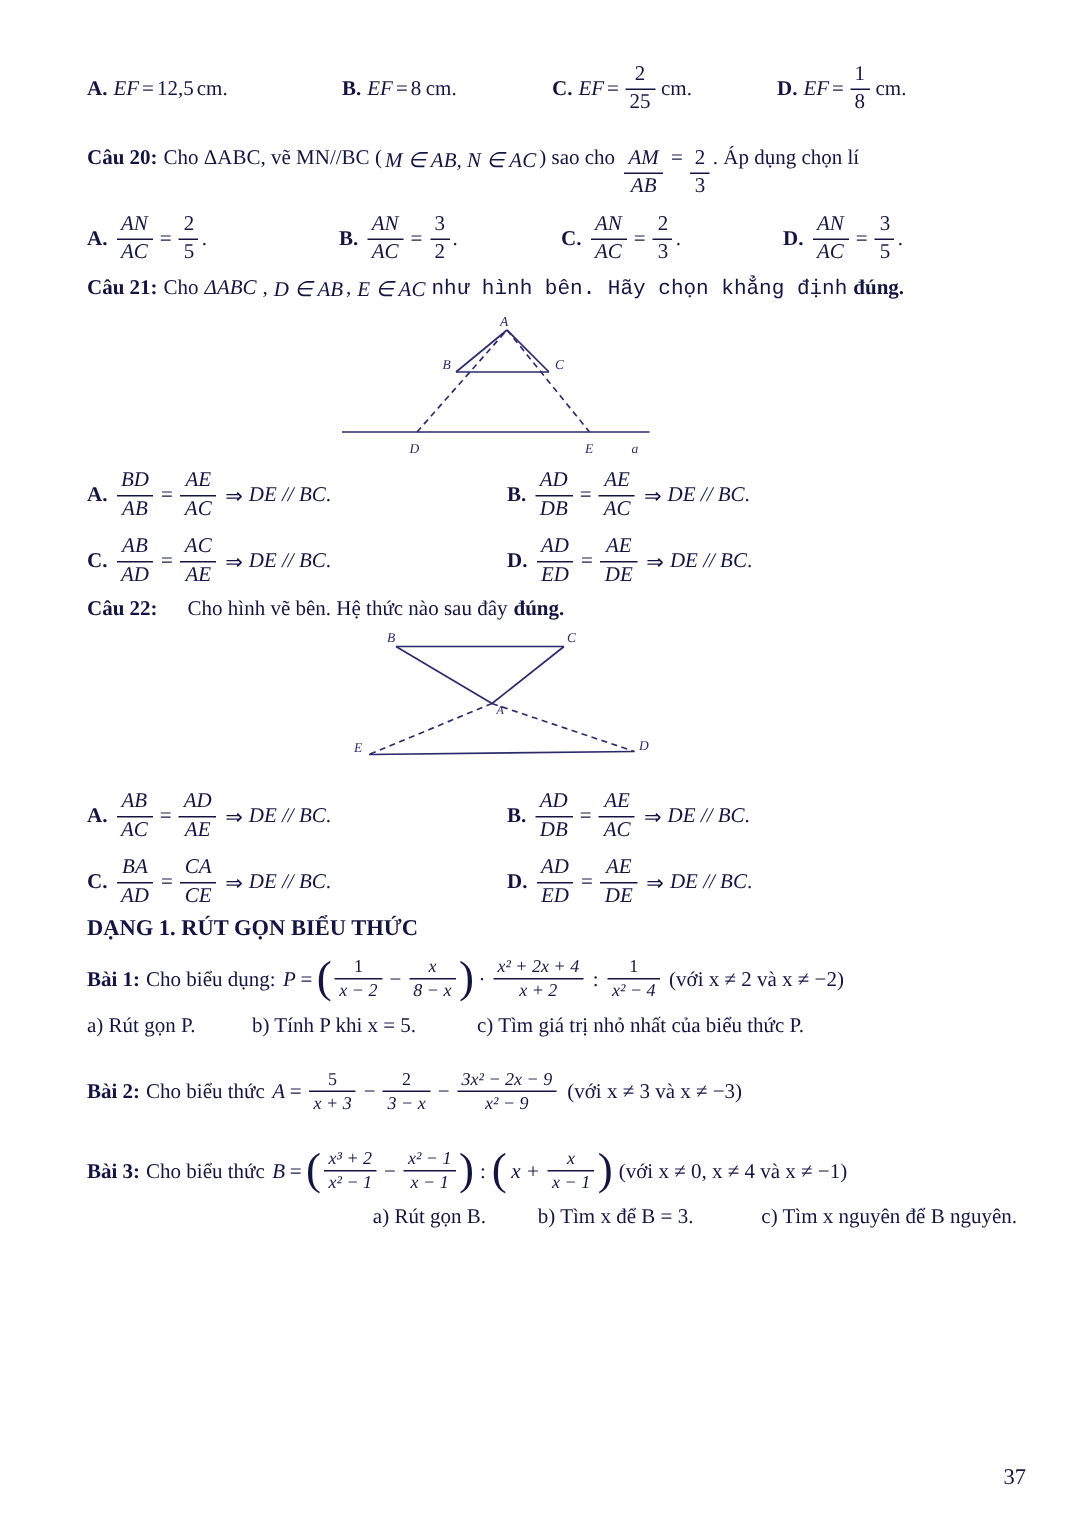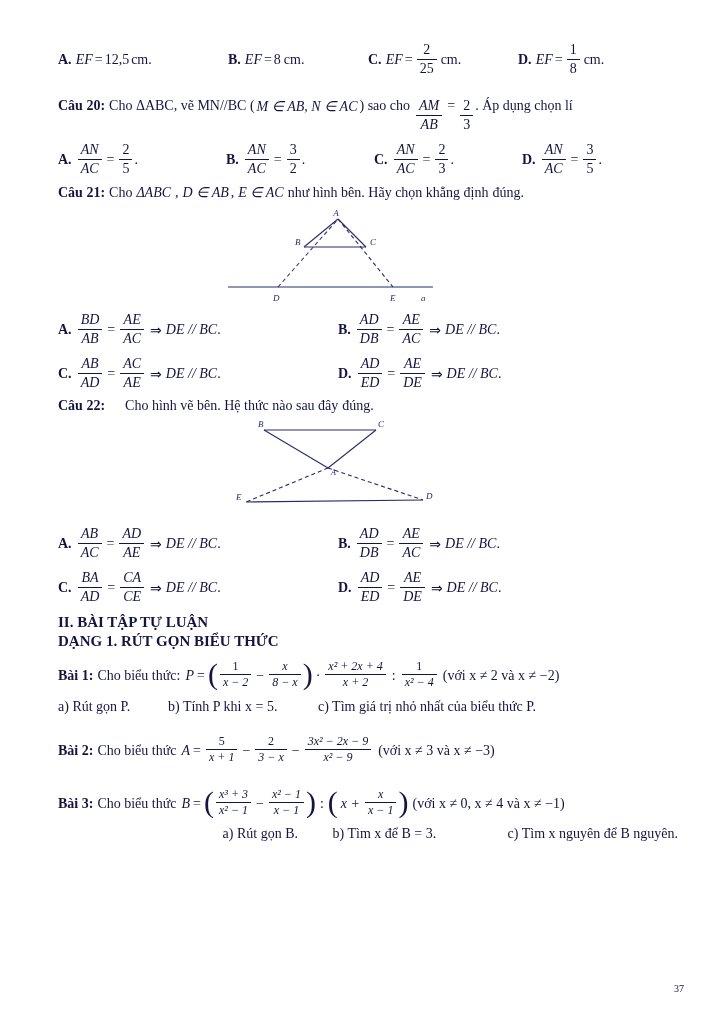--- a/index.html
+++ b/index.html
@@ -31,21 +31,21 @@
   }
   .row {
     display: flex;
     align-items: flex-start;
     margin-bottom: 2px;
   }
   .line {
     margin-bottom: 6px;
     line-height: 1.5;
   }
-  b, .bold { font-weight: normal; }
+  b, .bold { font-weight: bold; }
   .opt-label { font-weight: bold; margin-right: 4px; }
   
   .frac {
     display: inline-flex;
     flex-direction: column;
     vertical-align: middle;
     text-align: center;
     margin: 0 2px;
     position: relative;
     top: -1px;
@@ -82,21 +82,21 @@
   .q-head { font-weight: bold; }
   .section-title { font-weight: bold; font-size: 15px; margin-top: 10px; }
   .fig {
     margin: 6px auto;
     display: block;
   }
   .pagenum {
     position: absolute;
     right: 40px;
     bottom: 30px;
-    font-size: 10px;
+    font-size: 15px;
     text-align: center;
   }
 </style>
 </head>
 <body>
 
 <div class="page">
   <div class="content">
 
     <div class="answers-row" style="margin-top:0;">
@@ -213,21 +213,21 @@
     </div>
 
     <div class="row" style="margin-top:6px; align-items:center;">
       <span class="q-head" style="margin-right:4px;">Câu 21:</span>
       <span style="margin-right:4px;">Cho</span>
       <span class="mi" style="margin-right:4px;">ΔABC</span>
       <span style="margin-right:4px;">,</span>
       <span class="mi" style="margin-right:2px;">D ∈ AB</span>
       <span style="margin-right:4px;">,</span>
       <span class="mi" style="margin-right:4px;">E ∈ AC</span>
-      <span style="margin-right:4px;">như hình bên. Hãy chọn khẳng định</span>
+      <span style="margin-right:4px;font-family:Liberation Mono, monospace;">như hình bên. Hãy chọn khẳng định</span>
       <span class="bold">đúng.</span>
     </div>
 
     <div style="margin:8px 0 4px 0;">
       <svg class="fig" width="300" height="95" viewBox="0 0 300 95">
         <line x1="10" y1="78" x2="215" y2="78" stroke="#2a2a6a" stroke-width="1.1"></line>
         <line x1="60" y1="78" x2="120" y2="10" stroke="#2a2a6a" stroke-width="1.1" stroke-dasharray="4,3"></line>
         <line x1="120" y1="10" x2="175" y2="78" stroke="#2a2a6a" stroke-width="1.1" stroke-dasharray="4,3"></line>
         <line x1="86" y1="38" x2="148" y2="38" stroke="#2a2a6a" stroke-width="1.1"></line>
         <line x1="120" y1="10" x2="86" y2="38" stroke="#2a2a6a" stroke-width="1.1"></line>
@@ -388,26 +388,25 @@
         <span class="frac">
           <span class="num mi">AE</span>
           <span class="den mi">DE</span>
         </span>
         <span style="margin:0 4px;">⇒</span>
         <span class="mi">DE // BC</span>
         <span>.</span>
       </div>
     </div>
 
-    <div class="section-title" style="margin-top:8px;">II. BÀI TẬP TỰ LUẬN</div>
     <div class="section-title" style="margin-top:2px;">DẠNG 1. RÚT GỌN BIỂU THỨC</div>
 
     <div class="row" style="margin-top:10px; align-items:center;">
       <span class="q-head" style="margin-right:4px;">Bài 1:</span>
-      <span style="margin-right:5px;">Cho biểu thức:</span>
+      <span style="margin-right:5px;">Cho biểu dụng:</span>
       <span class="mi">P</span>
       <span style="margin:0 3px;">=</span>
       <span class="paren-big">(</span>
       <span class="frac small">
         <span class="num">1</span>
         <span class="den mi">x − 2</span>
       </span>
       <span style="margin:0 3px;">−</span>
       <span class="frac small">
         <span class="num mi">x</span>
@@ -432,21 +431,21 @@
       <span>c) Tìm giá trị nhỏ nhất của biểu thức P.</span>
     </div>
 
     <div class="row" style="margin-top:20px; align-items:center;">
       <span class="q-head" style="margin-right:4px;">Bài 2:</span>
       <span style="margin-right:5px;">Cho biểu thức</span>
       <span class="mi">A</span>
       <span style="margin:0 3px;">=</span>
       <span class="frac small">
         <span class="num">5</span>
-        <span class="den mi">x + 1</span>
+        <span class="den mi">x + 3</span>
       </span>
       <span style="margin:0 3px;">−</span>
       <span class="frac small">
         <span class="num">2</span>
         <span class="den mi">3 − x</span>
       </span>
       <span style="margin:0 3px;">−</span>
       <span class="frac small">
         <span class="num mi">3x² − 2x − 9</span>
         <span class="den mi">x² − 9</span>
@@ -454,41 +453,41 @@
       <span style="margin-left:5px;">(với x ≠ 3 và x ≠ −3)</span>
     </div>
 
     <div class="row" style="margin-top:22px; align-items:center;">
       <span class="q-head" style="margin-right:4px;">Bài 3:</span>
       <span style="margin-right:5px;">Cho biểu thức</span>
       <span class="mi">B</span>
       <span style="margin:0 3px;">=</span>
       <span class="paren-big">(</span>
       <span class="frac small">
-        <span class="num mi">x³ + 3</span>
+        <span class="num mi">x³ + 2</span>
         <span class="den mi">x² − 1</span>
       </span>
       <span style="margin:0 3px;">−</span>
       <span class="frac small">
         <span class="num mi">x² − 1</span>
         <span class="den mi">x − 1</span>
       </span>
       <span class="paren-big">)</span>
       <span style="margin:0 4px;">:</span>
       <span class="paren-big">(</span>
       <span class="mi" style="margin:0 3px;">x +</span>
       <span class="frac small">
         <span class="num mi">x</span>
         <span class="den mi">x − 1</span>
       </span>
       <span class="paren-big">)</span>
       <span style="margin-left:4px;">(với x ≠ 0, x ≠ 4 và x ≠ −1)</span>
     </div>
     <div class="row" style="margin-top:7px;justify-content:flex-end;">
       <span style="width:110px;">a) Rút gọn B.</span>
-      <span style="width:175px;">b) Tìm x để B = 3.</span>
+      <span style="width:149px;">b) Tìm x để B = 3.</span>
       <span>c) Tìm x nguyên để B nguyên.</span>
     </div>
 
   </div>
 
   <div class="pagenum">37</div>
 </div>
 
 </body></html>

